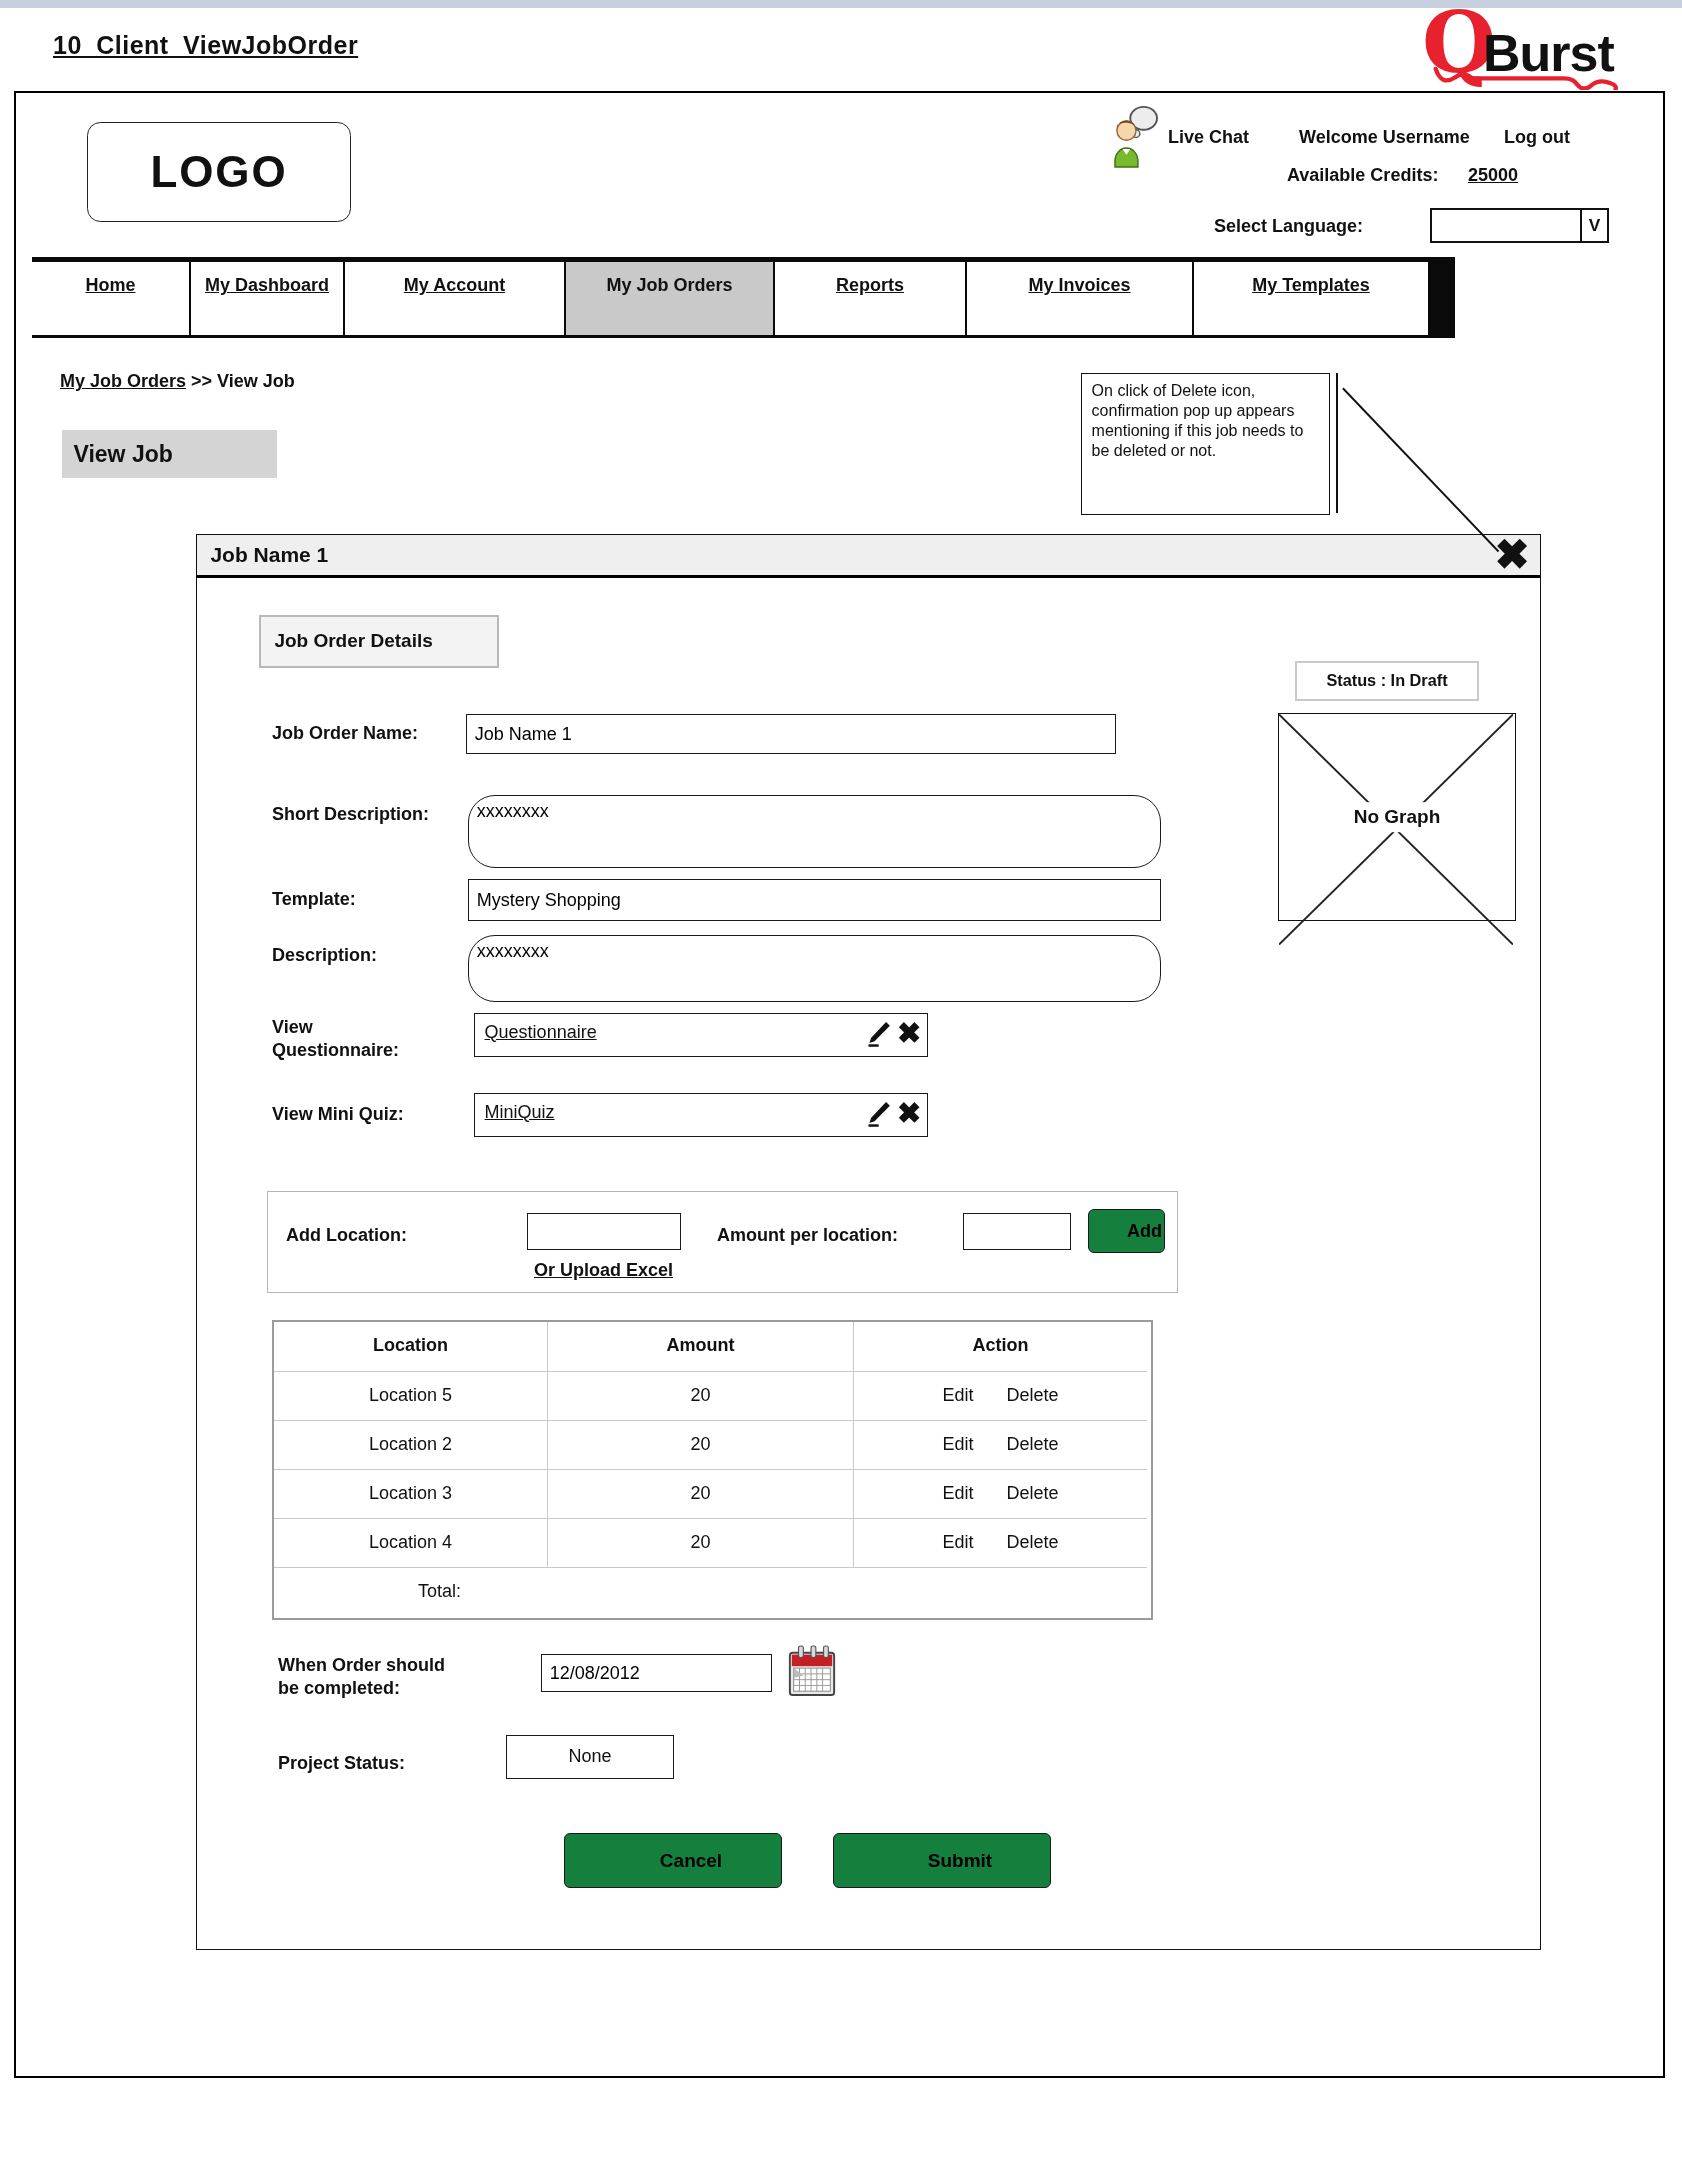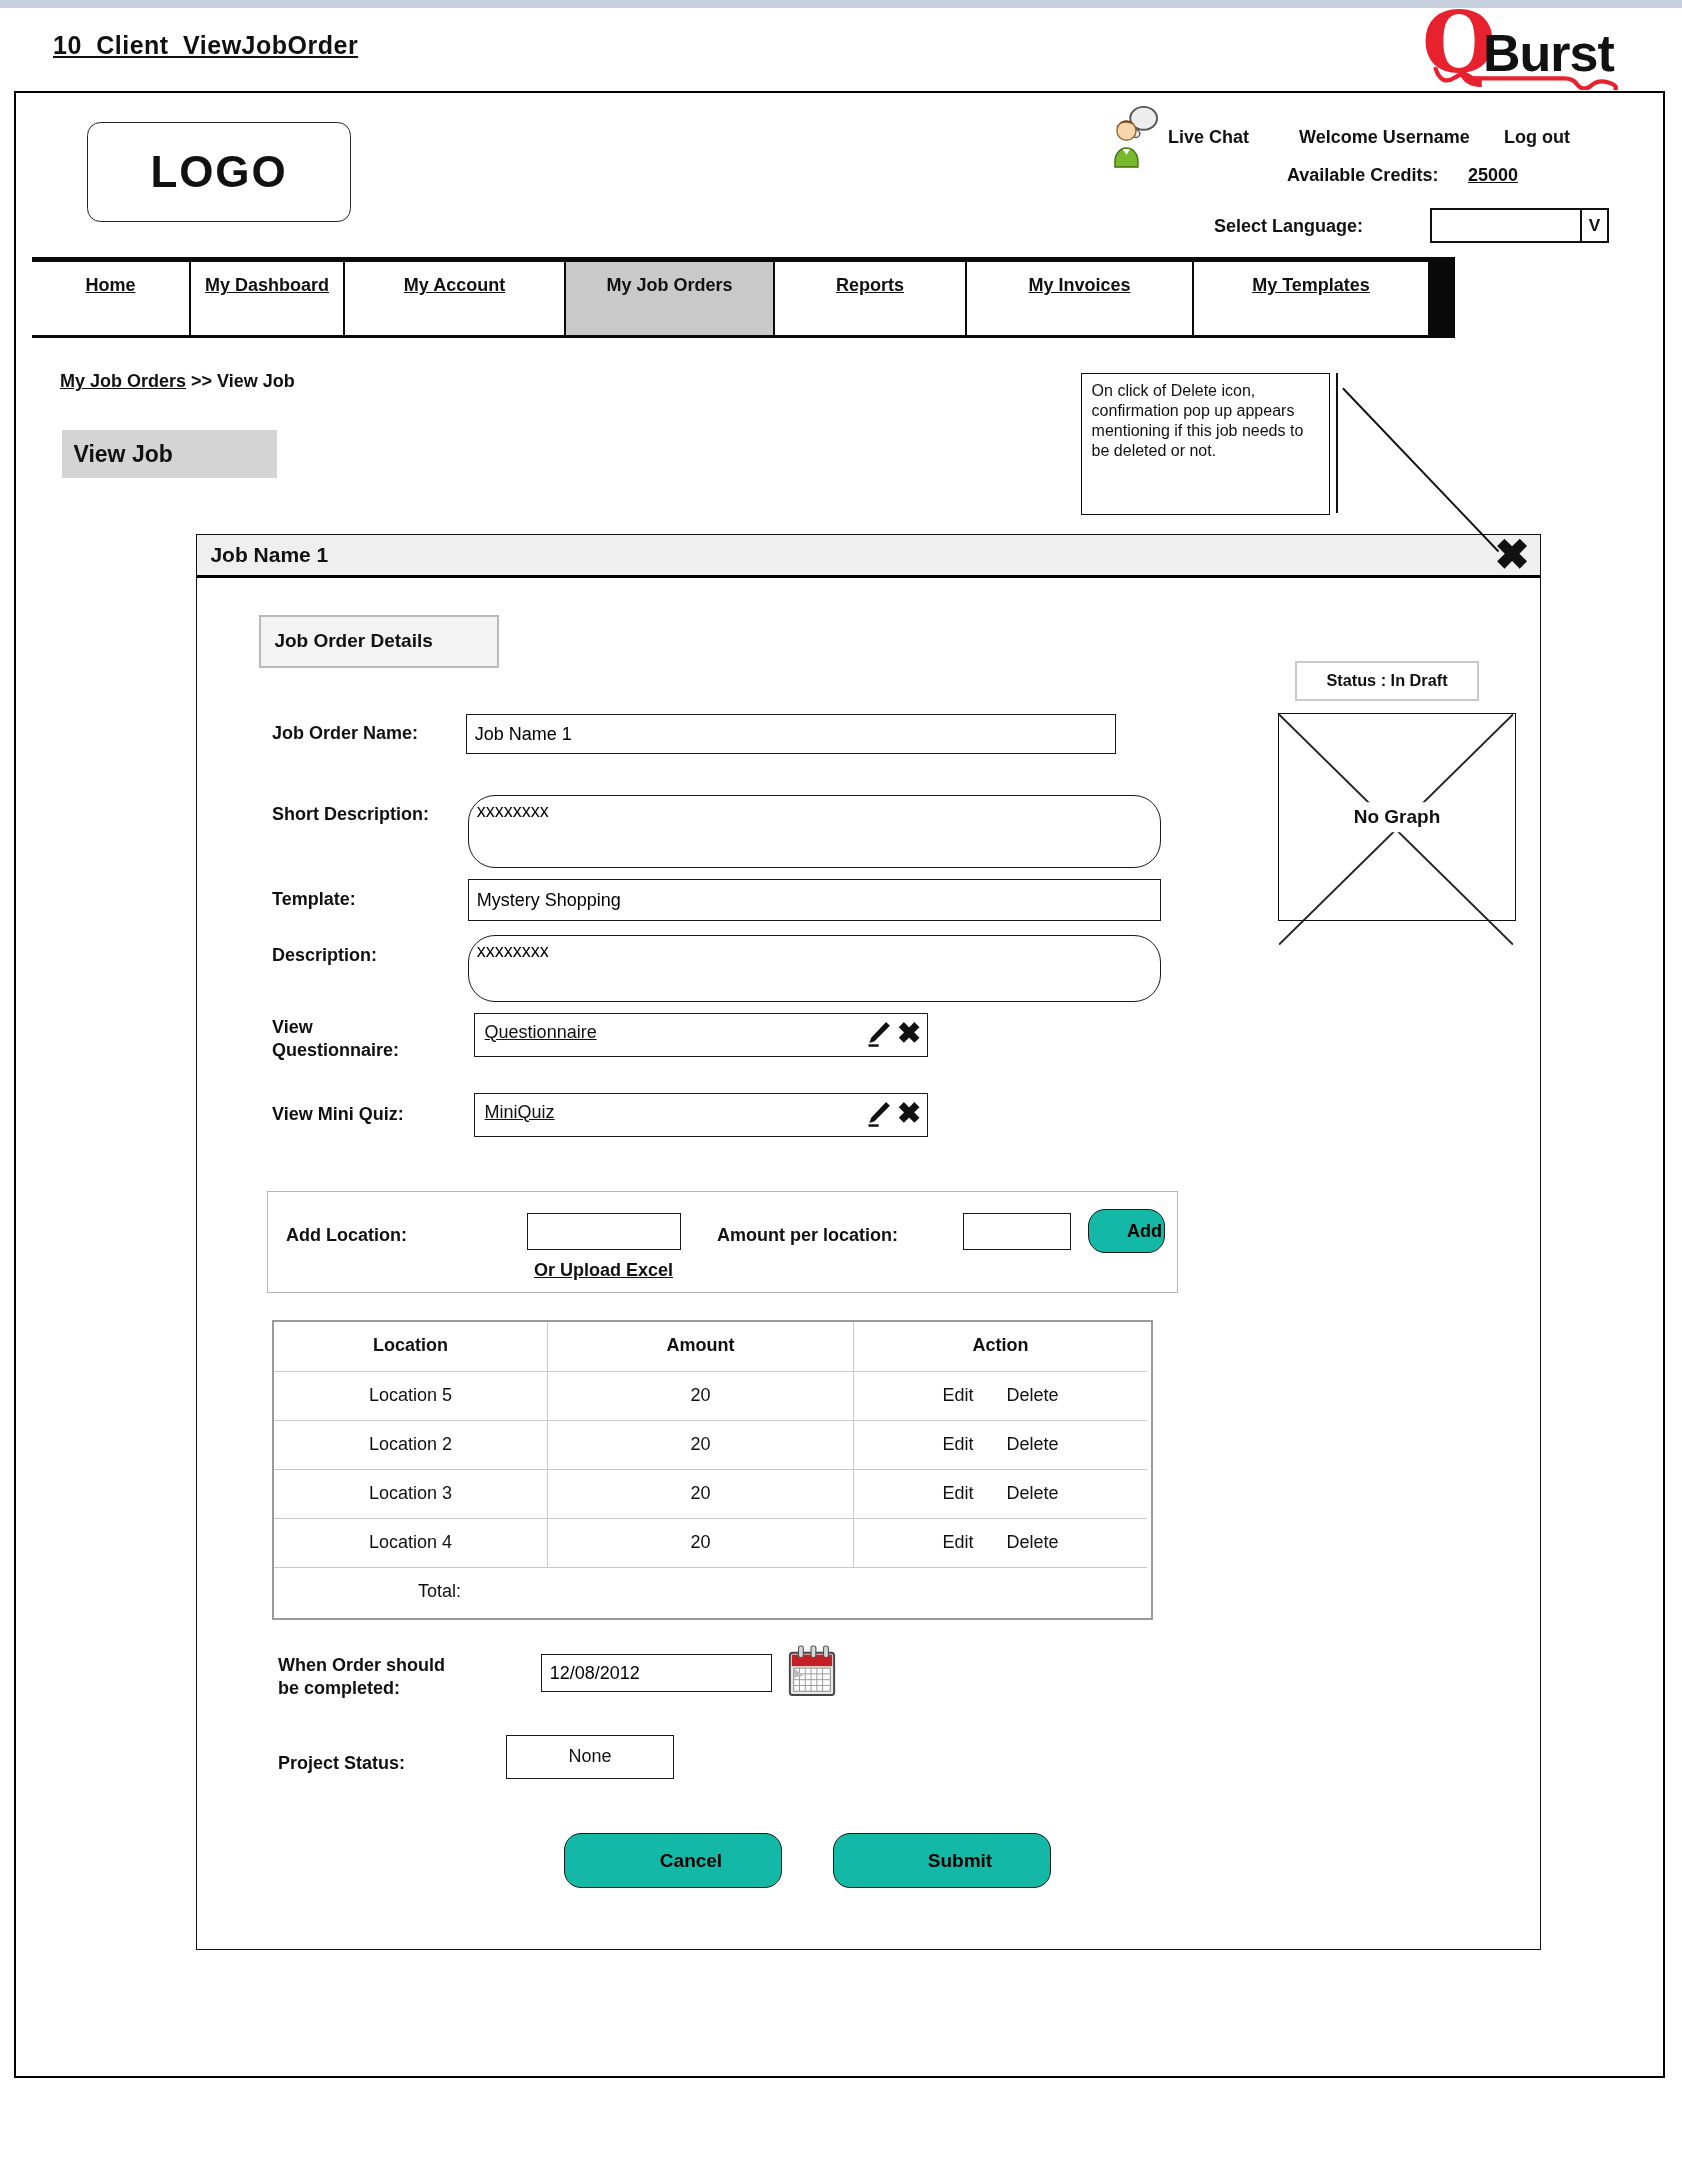--- a/index.html
+++ b/index.html
@@ -60,21 +60,21 @@
   
   .loctable { left:272px; top:1320px; width:881px; border:2.9px solid #9b9b9b; display:grid;
     grid-template-columns:274px 306px 293px; }
   .cell { border-right:1.9px solid #c9c9c9; border-bottom:1.9px solid #c9c9c9; text-align:center; font-size:18px;
     padding-top:12.5px; height:49px; }
   .cell.last { border-right:none; }
   .cell.head { font-weight:bold; height:50px; }
   .cell.total { grid-column:1 / -1; border-right:none; border-bottom:none; text-align:left; padding-left:144px; height:50px; }
   .actions { display:flex; justify-content:center; gap:33px; }
   .actions span { cursor:pointer; }
-  .btn { border:1.9px solid #1a1a1a; border-radius:17px; background:#14b8a6; font-size:19px; font-weight:bold;
+  .btn { border:1.9px solid #1a1a1a; border-radius:6px; background:#15803d; font-size:19px; font-weight:bold;
     display:flex; align-items:center; justify-content:center; cursor:pointer; font-family:"Liberation Sans", sans-serif;padding-left:36px; }
   .none-box { left:506px; top:1735px; width:168px; height:44px; border:1.9px solid #1a1a1a; font-size:18px;
     text-align:center; line-height:40px; }
   svg.overlay { position:absolute; left:0; top:0; width:1682px; height:2177px; pointer-events:none; }
 </style>
 </head>
 <body>
 
 <div id="canvas">
 

